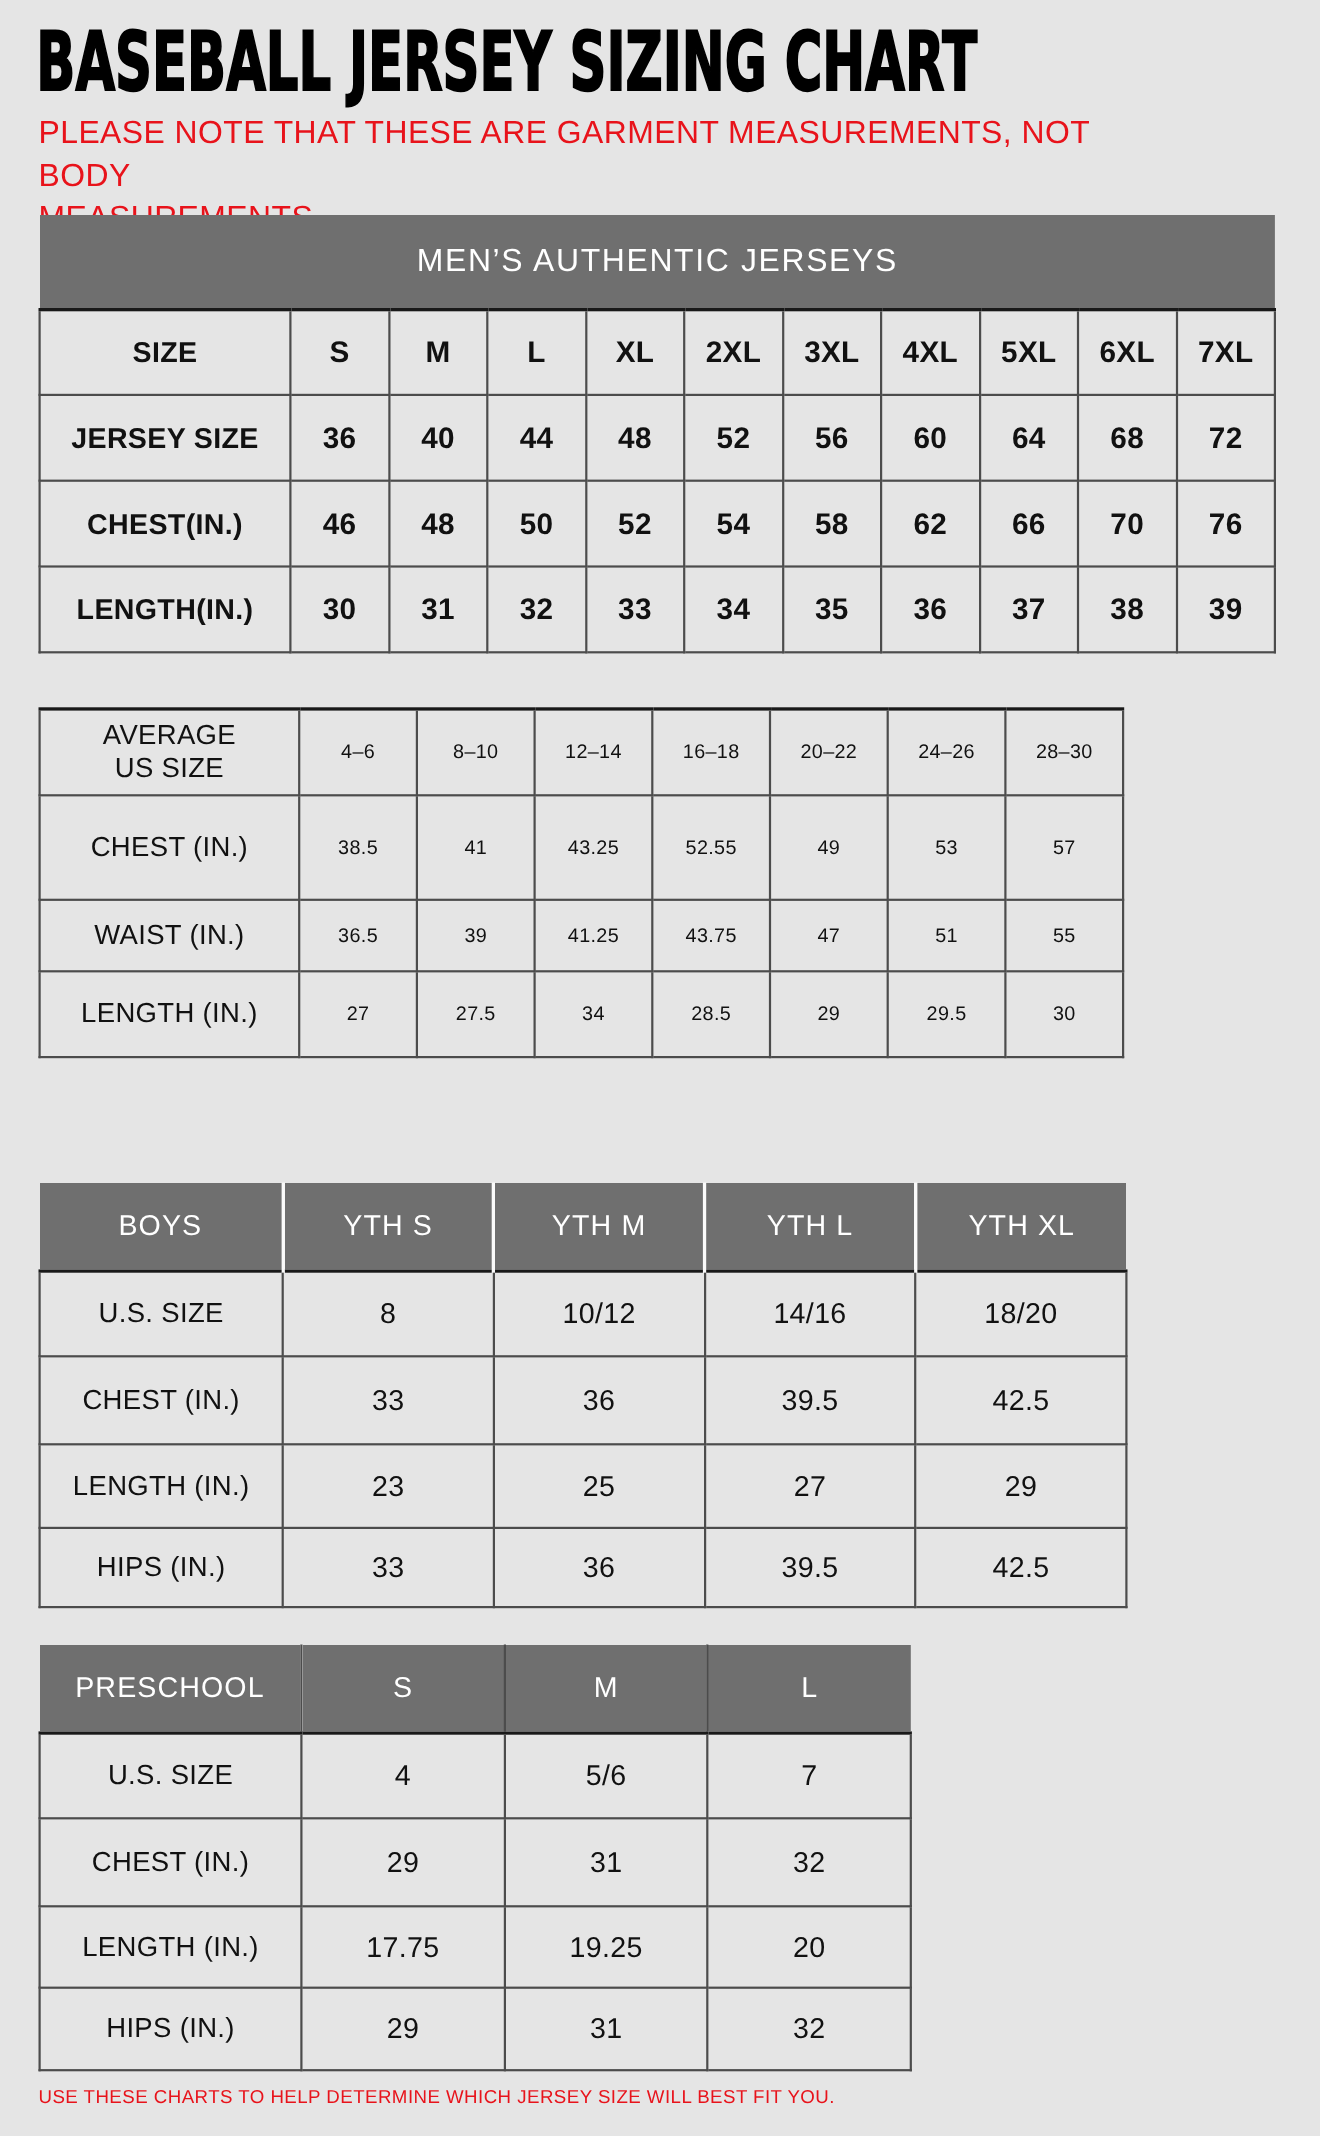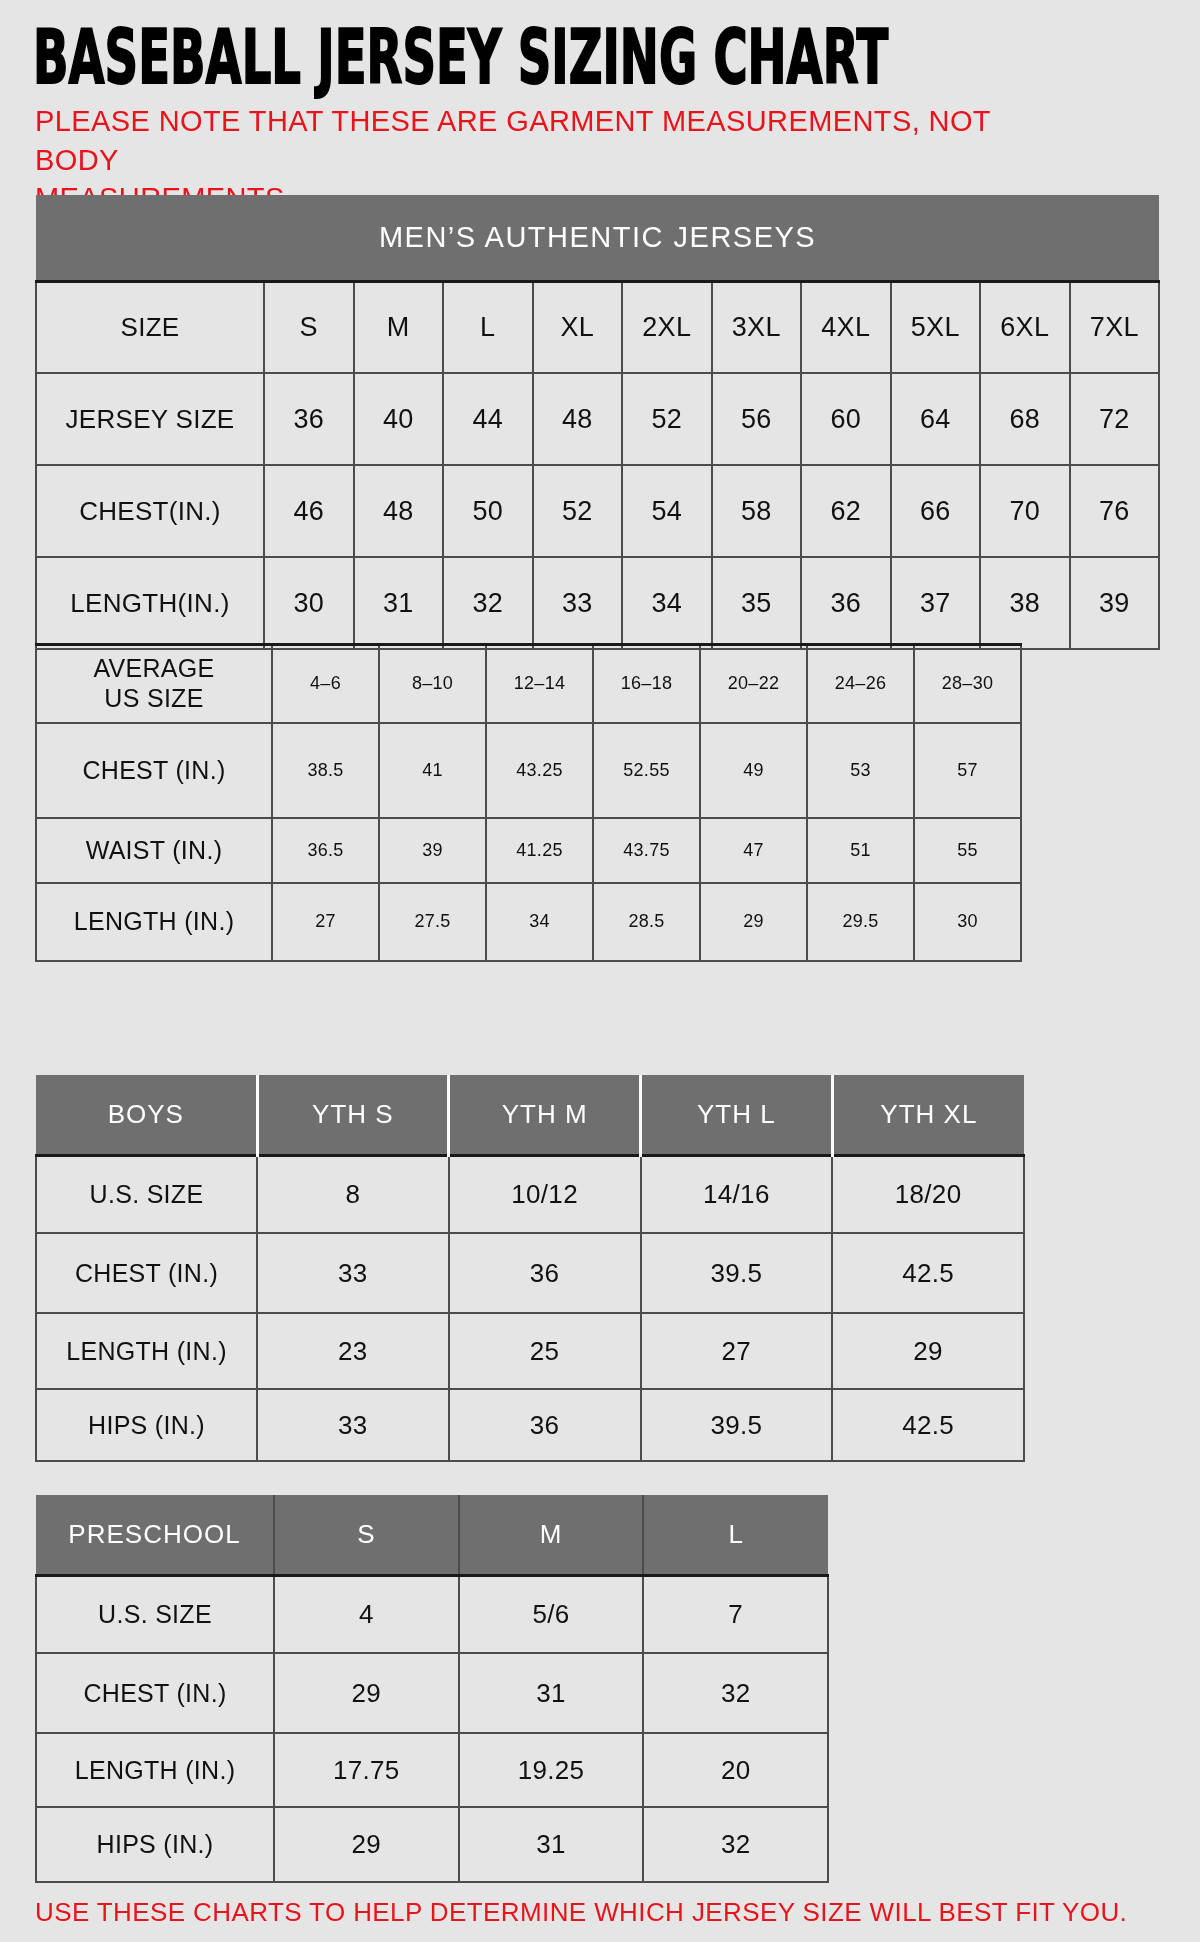--- a/index.html
+++ b/index.html
@@ -9,37 +9,37 @@
   .title{position:absolute;left:33px;top:20px;margin:0;
          font-family:"DejaVu Sans",sans-serif;font-weight:800;font-size:74px;line-height:1;
          color:#000;letter-spacing:0px;transform:scaleX(0.63);transform-origin:left top;
          -webkit-text-stroke:2px #000;white-space:nowrap;}
 
   .note{position:absolute;left:35px;top:102px;margin:0;width:980px;
         color:#e8131b;font-size:29px;line-height:1.33;letter-spacing:.4px;
         white-space:pre-line;}
 
   .footer{position:absolute;left:35px;top:1897px;margin:0;
-          color:#e8131b;font-size:26px;letter-spacing:.4px;white-space:nowrap;}
+          color:#e8131b;font-size:17px;letter-spacing:.4px;white-space:nowrap;}
 
   table.tbl{position:absolute;border-collapse:collapse;table-layout:fixed;}
   .tbl td{border:2px solid #4c4c4c;text-align:center;vertical-align:middle;
           padding:0;font-size:27px;color:#111;letter-spacing:.3px;overflow:hidden;}
 
   
   .tbl td.gray{background:#6f6f6f;border:none;color:#fff;font-size:26px;letter-spacing:1px;}
   .tbl td.banner{font-size:29px;letter-spacing:1.5px;}
   .womens td.gray + td.gray, .boys td.gray + td.gray{border-left:3px solid #fbfbfb;}
   .pre td.gray + td.gray{border-left:2px solid #4c4c4c;}
   tr.first-body td{border-top:3px solid #191919;}
 
   
   .mens{left:35px;top:195px;width:1123px;}
   .mens tr:nth-child(1){height:86px;}
-  .mens tr:nth-child(n+2){height:92px;}
+  .mens tr:nth-child(n+2){height:78px;font-weight:bold;}
   .mens td.lbl{font-size:26px;}
 
   
   .womens{left:35px;top:643px;width:985px;}
   .womens tr:nth-child(1){height:78px;}
   .womens tr:nth-child(2){height:95px;}
   .womens tr:nth-child(3){height:65px;}
   .womens tr:nth-child(4){height:78px;}
   .womens tr:nth-child(5){height:76px;}
   .womens td{font-size:18px;}

